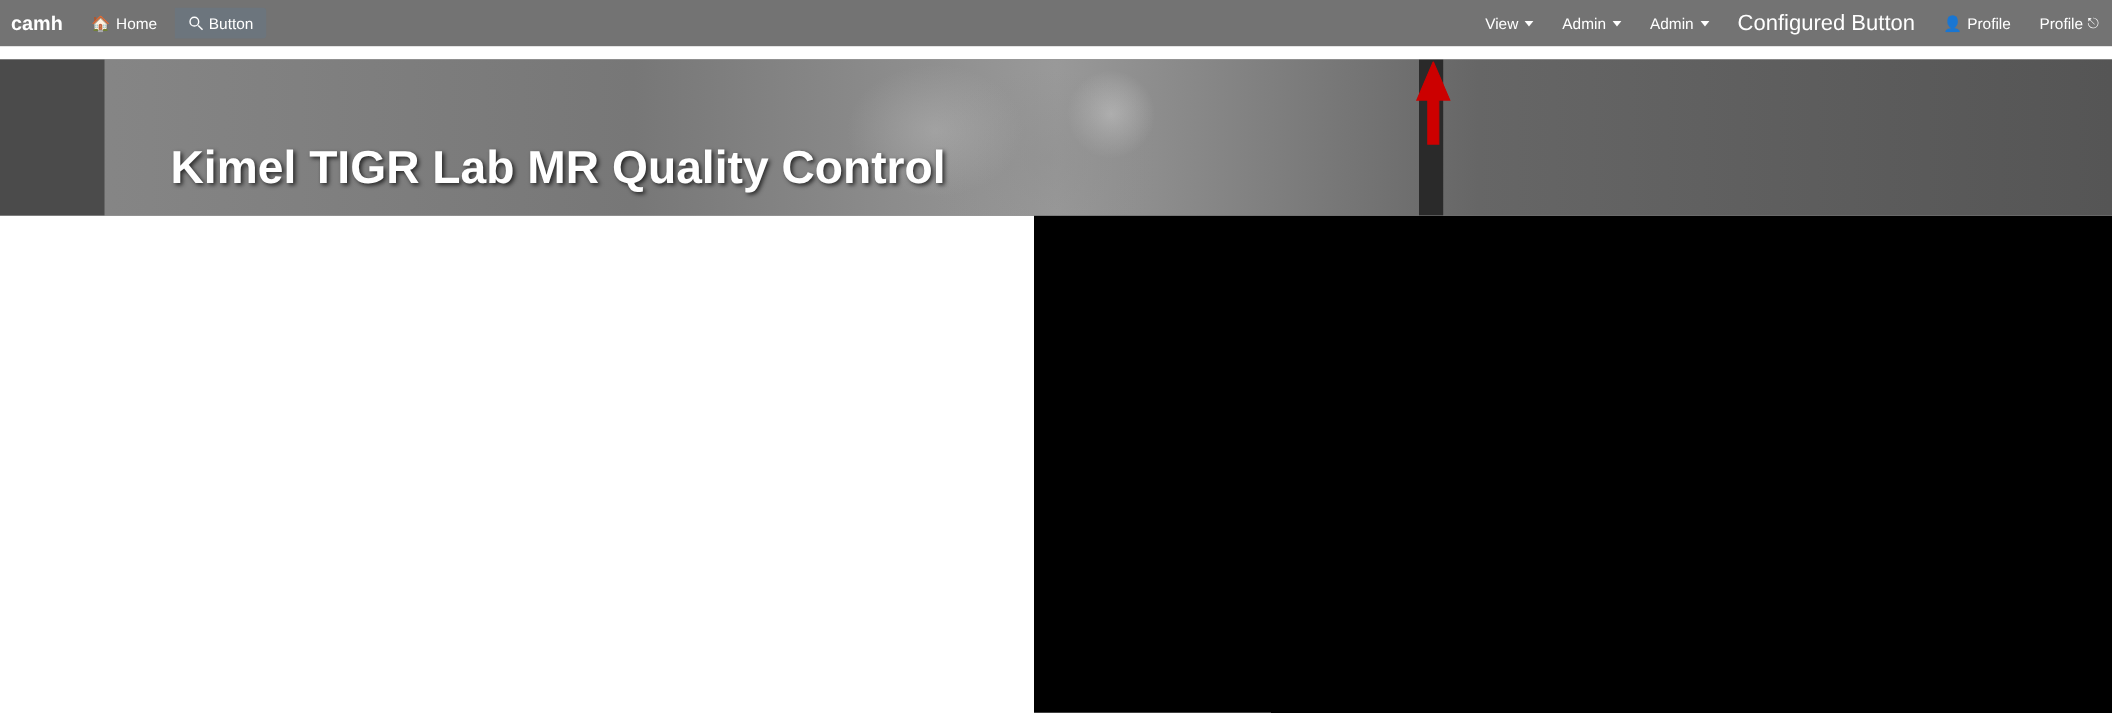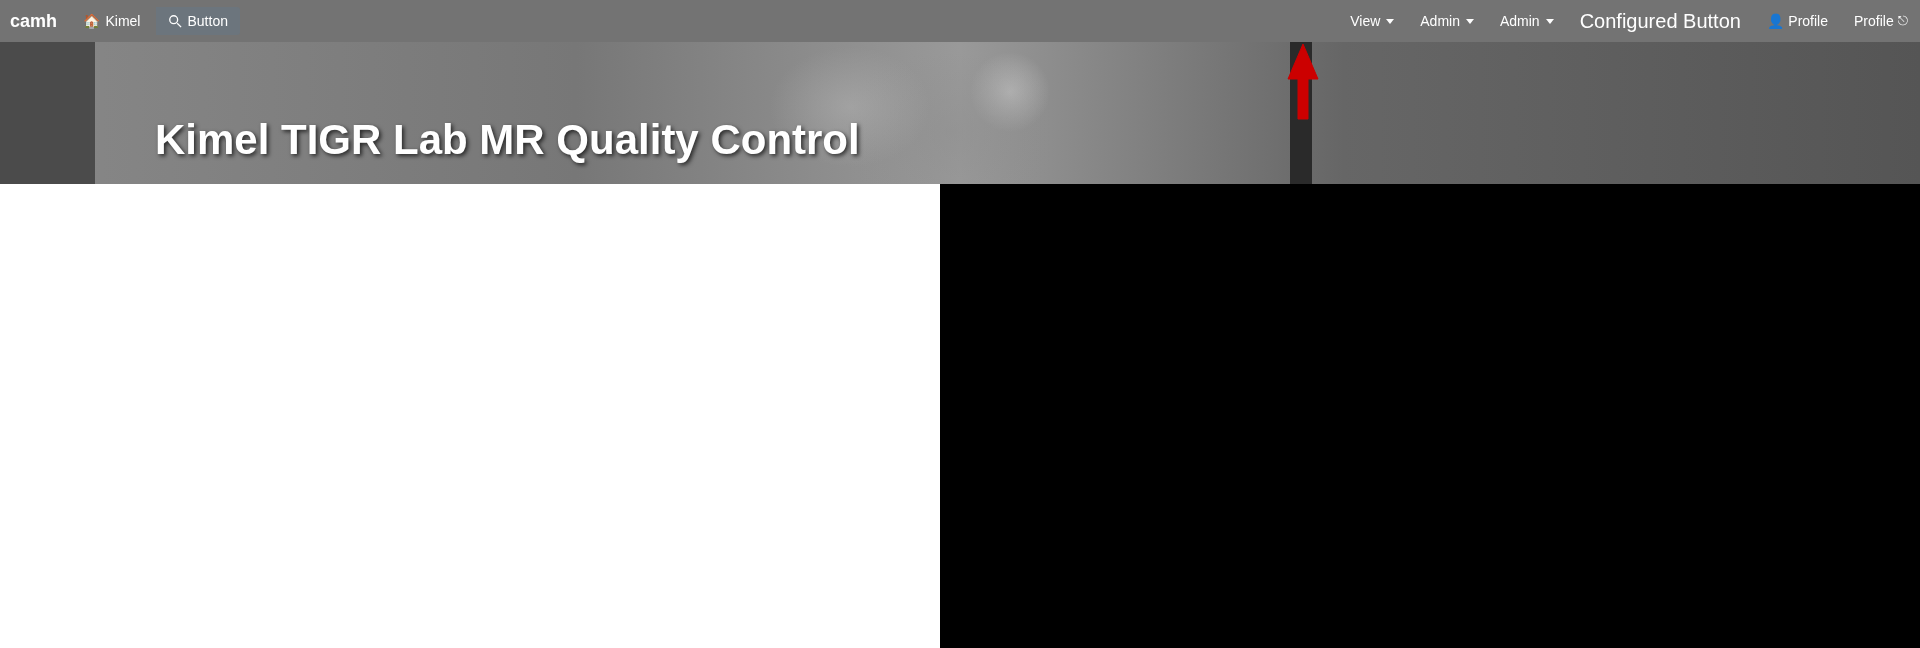--- a/index.html
+++ b/index.html
@@ -103,20 +103,21 @@
       white-space: nowrap;
     }
 
     
     .hero {
       position: relative;
       width: 100%;
       height: 142px;
       background: #555;
       overflow: hidden;
+      margin-top: 12px;
     }
     .hero-bg {
       position: absolute;
       top: 0; left: 0;
       width: 100%;
       height: 100%;
       background: linear-gradient(to right, #888 0%, #777 30%, #999 50%, #666 70%, #555 100%);
     }
     
     .hero-mri {
@@ -185,21 +186,21 @@
     .search-icon-svg { width: 14px; height: 14px; fill: #fff; display: inline-block; }
   </style>
 </head>
 <body>
 
 <nav class="navbar">
   <span class="navbar-brand">camh</span>
 
   <button class="nav-home-btn">
     <span>🏠</span>
-    <span>Kimel</span>
+    <span>Home</span>
   </button>
 
   <div class="search-input-wrapper">
     <button class="search-btn">
       <svg class="search-icon-svg" viewBox="0 0 16 16">
         <circle cx="6.5" cy="6.5" r="4.5" stroke="#fff" stroke-width="1.5" fill="none"></circle>
         <line x1="10.5" y1="10.5" x2="15" y2="15" stroke="#fff" stroke-width="1.5"></line>
       </svg>
       <span>Button</span>
     </button>

